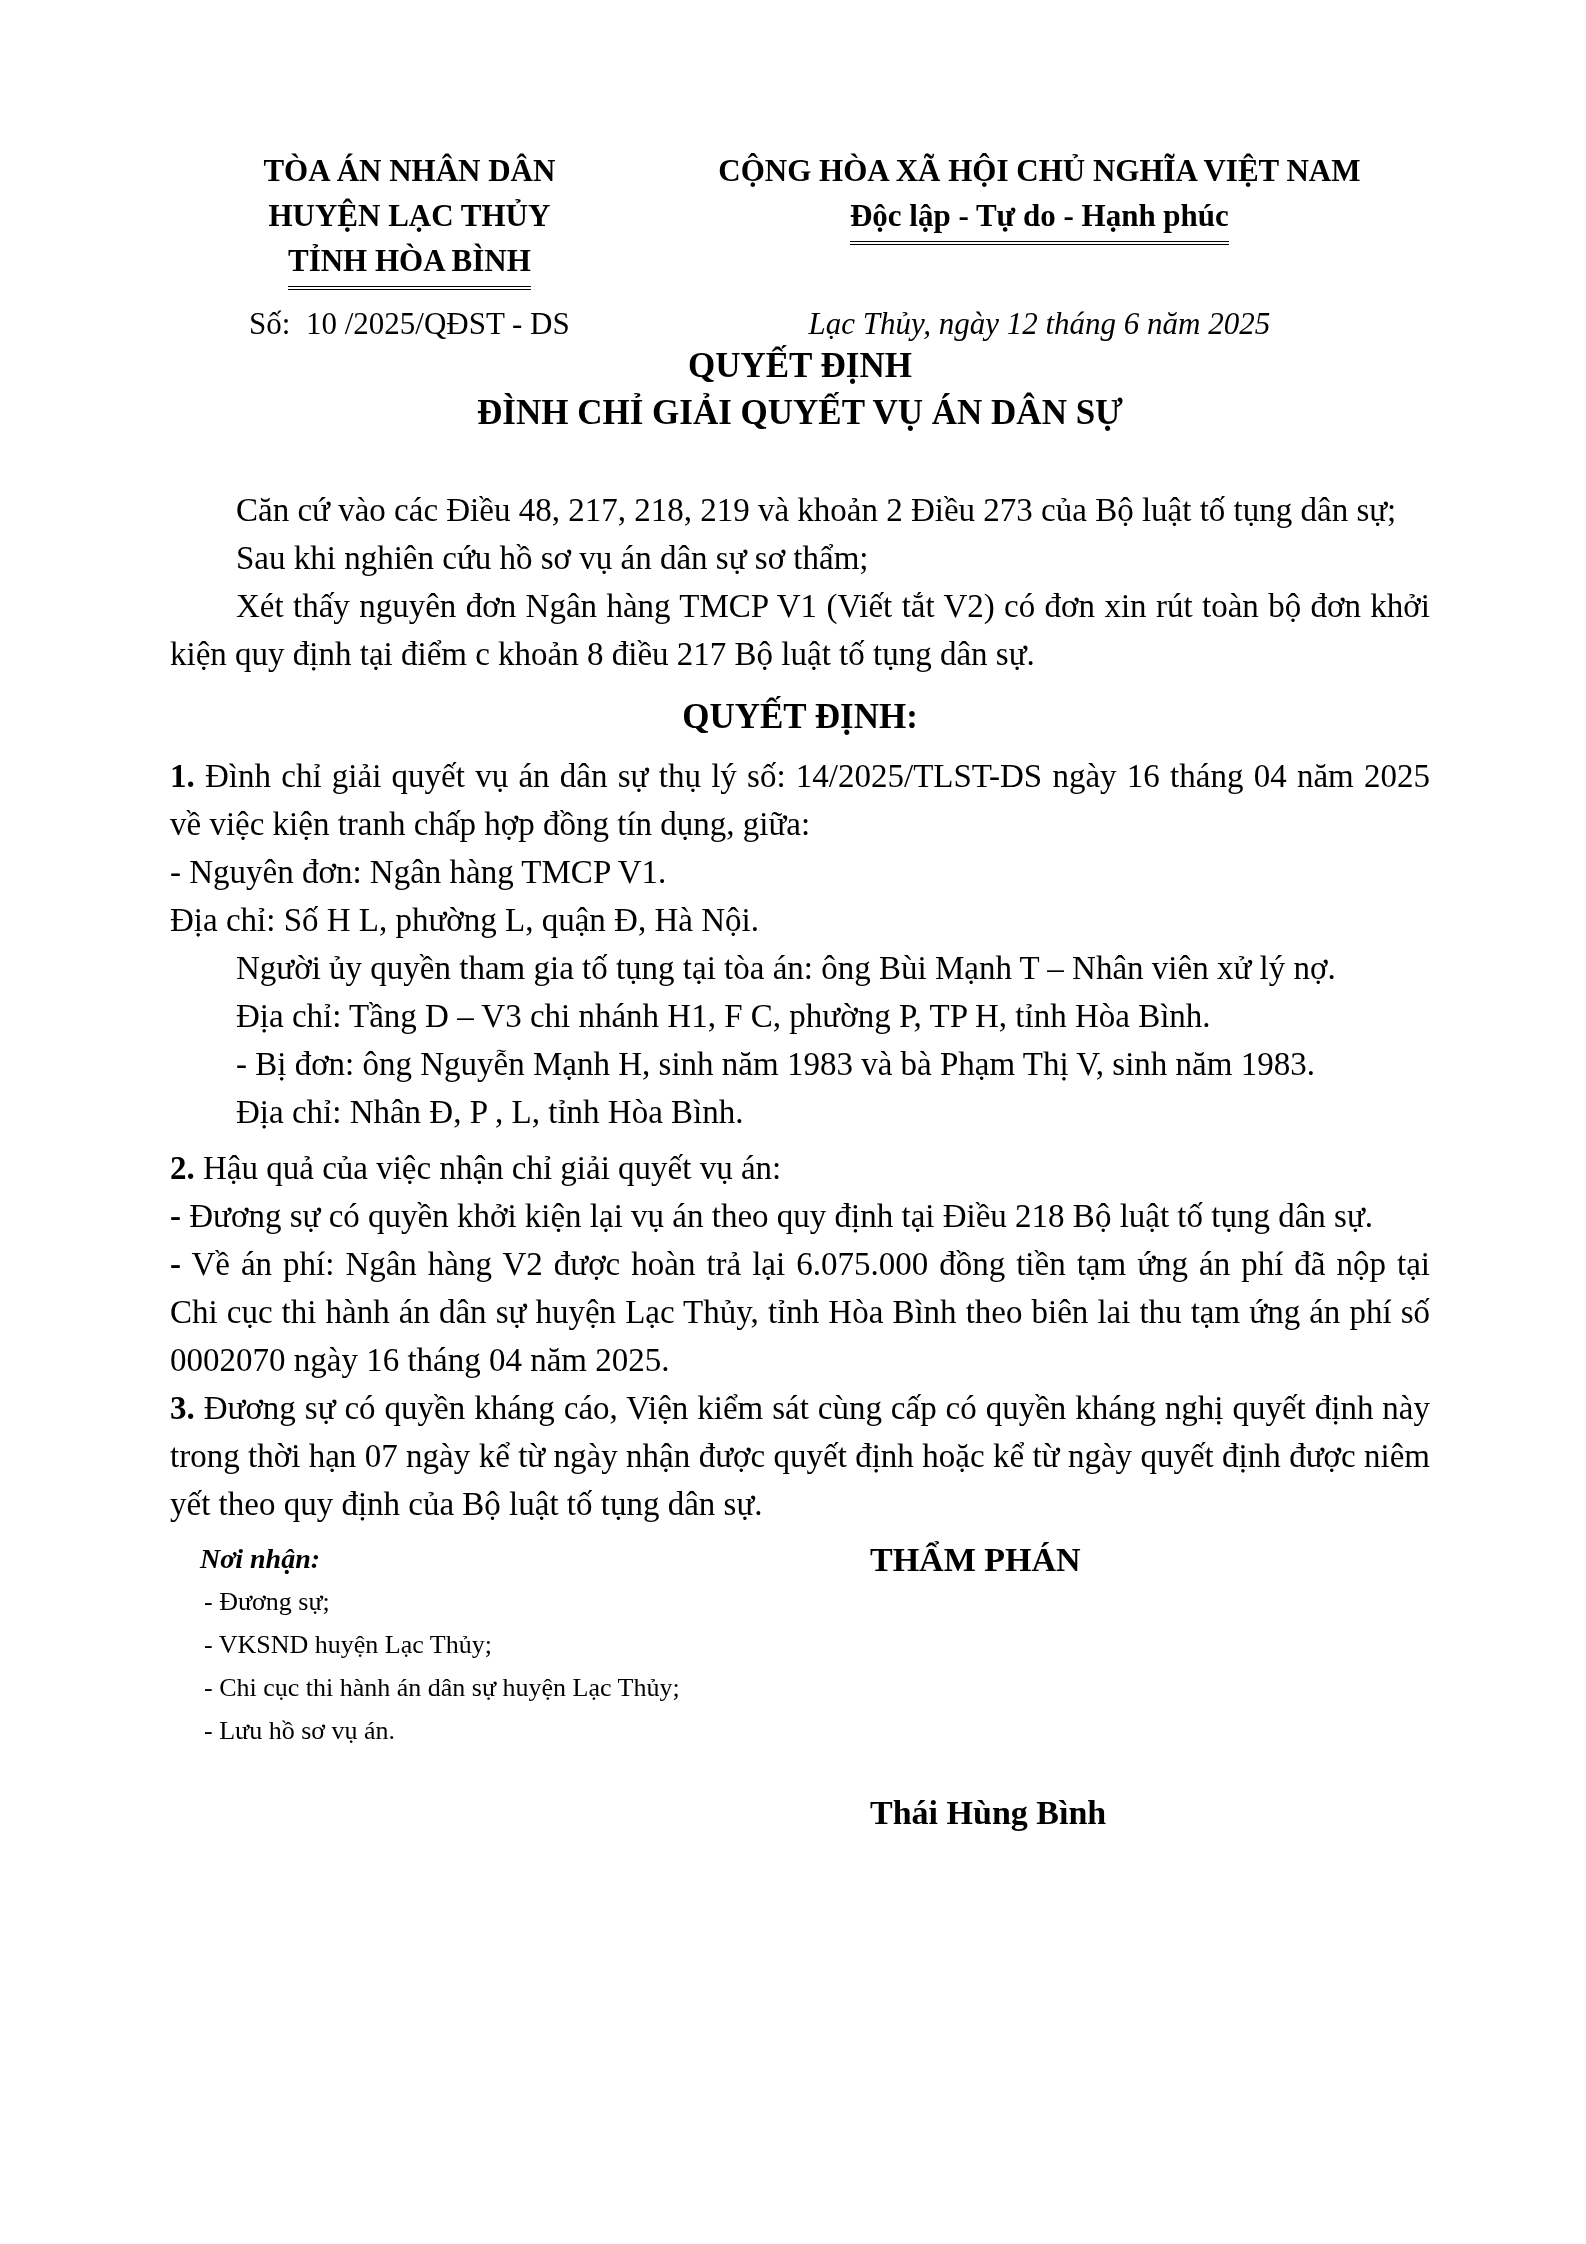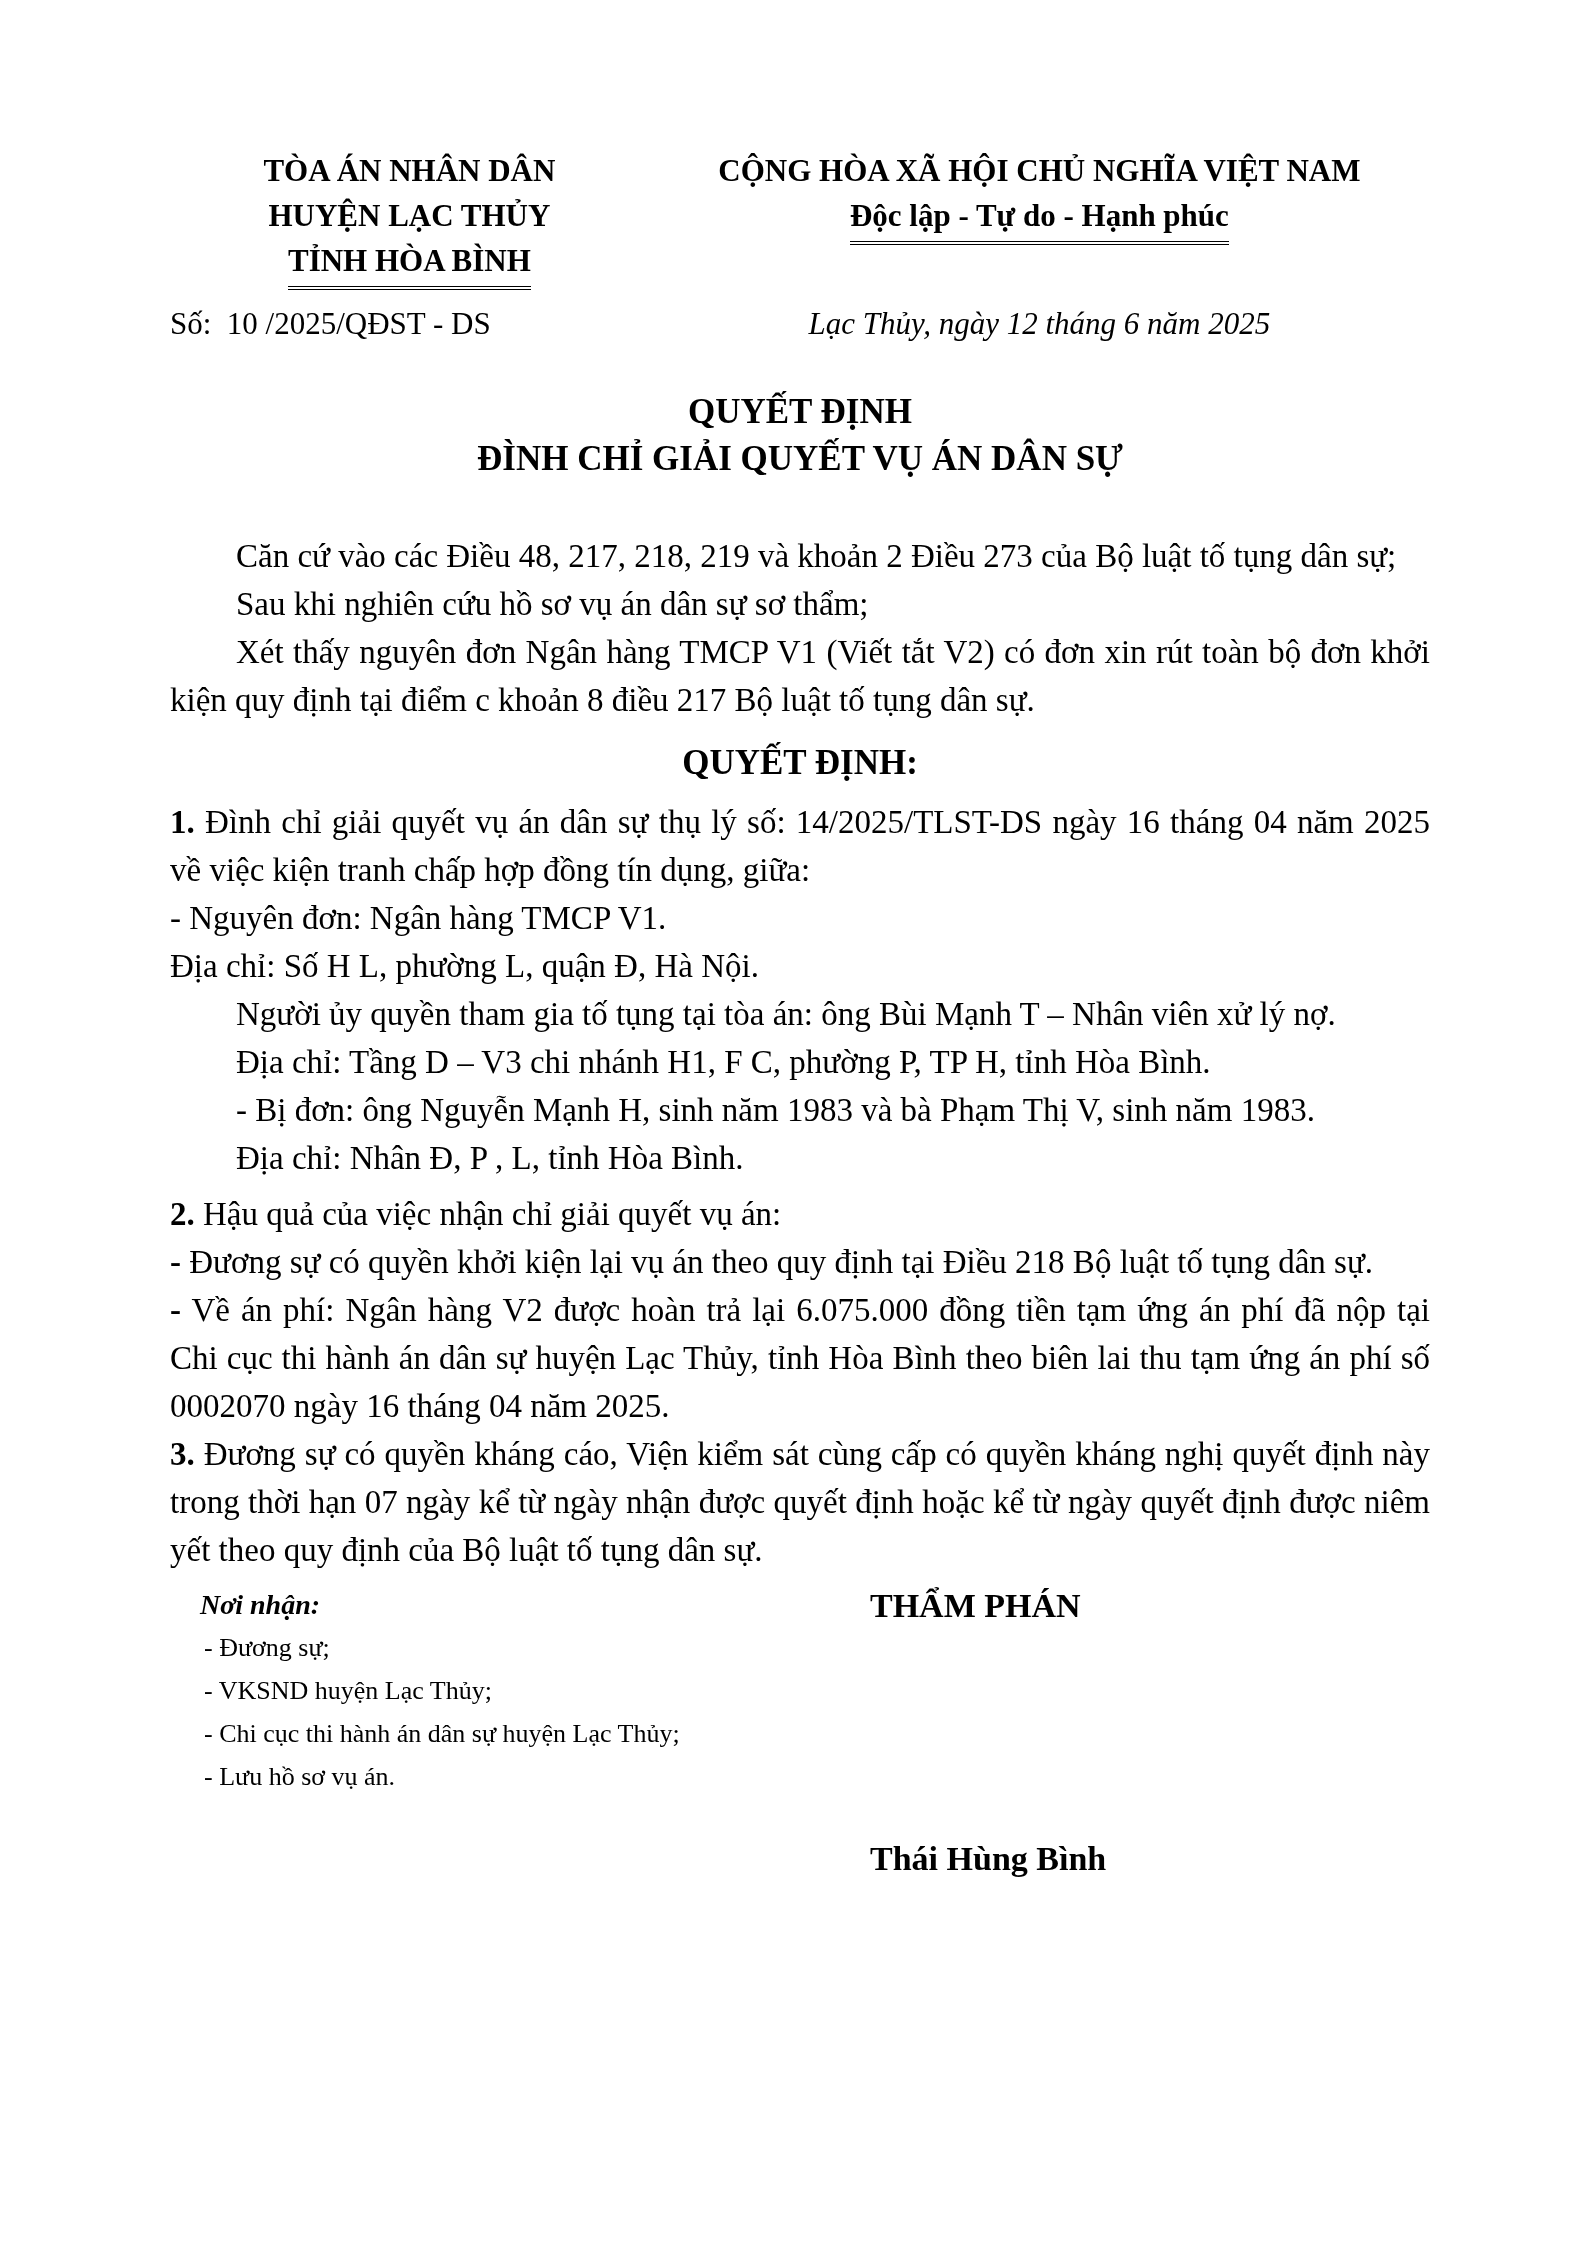--- a/index.html
+++ b/index.html
@@ -15,24 +15,24 @@
     background: #ffffff;
     padding: 148px 156px 0 170px;
     overflow: hidden;
   }
   .hdr { display: flex; }
   .hdr-col { text-align: center; font-weight: bold; font-size: 31px; line-height: 45px; }
   .hdr-left { width: 38%; }
   .hdr-right { width: 62%; }
   .uline { display: inline-block; border-bottom: 4px double #000; padding-bottom: 3px; }
   .subhdr { display: flex; margin-top: 16px; font-size: 31px; }
-  .subhdr-left { width: 38%; }
+  .subhdr-left { width: 38%; text-align: center; }
   .subhdr-right { width: 62%; text-align: center; font-style: italic; }
   .doc-number { white-space: pre; }
-  .title-block { margin-top: 46px; text-align: center; font-weight: bold; font-size: 35px; line-height: 47px; }
+  .title-block { text-align: center; font-weight: bold; font-size: 35px; line-height: 47px; }
   .body-block { margin-top: 50px; }
   .para { font-size: 33px; line-height: 48px; text-align: justify; }
   .indent { text-indent: 66px; }
   .noindent { text-indent: 0; }
   .decision-heading { text-align: center; font-weight: bold; font-size: 35px; line-height: 50px; margin: 14px 0 10px 0; }
   .lead { font-weight: bold; }
   .sec-gap { margin-top: 8px; }
   .footer { display: flex; margin-top: 10px; }
   .footer-left { flex: 1; }
   .recipients-label { font-size: 28px; font-weight: bold; font-style: italic; padding-left: 30px; line-height: 42px; }

